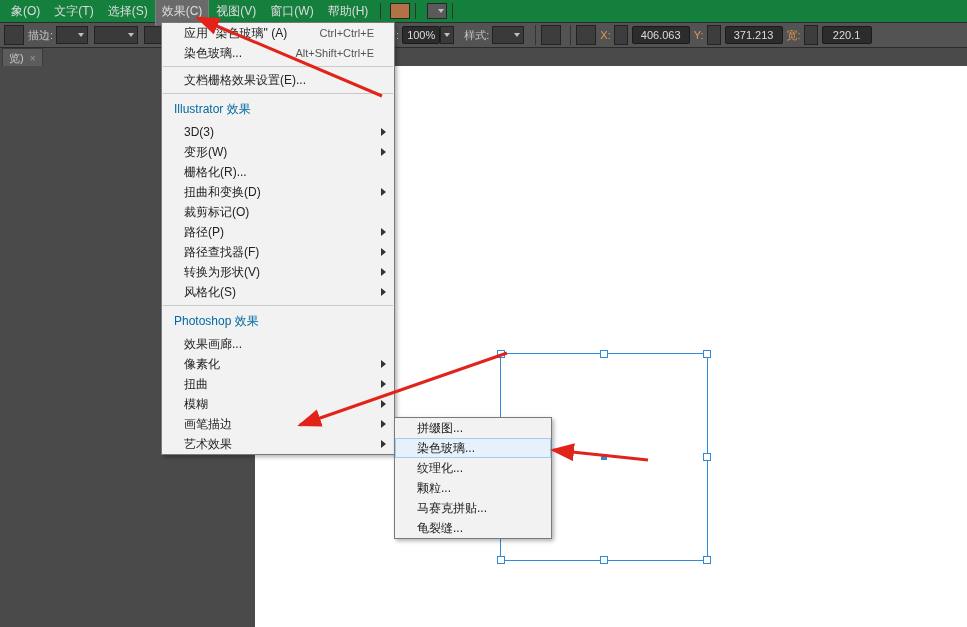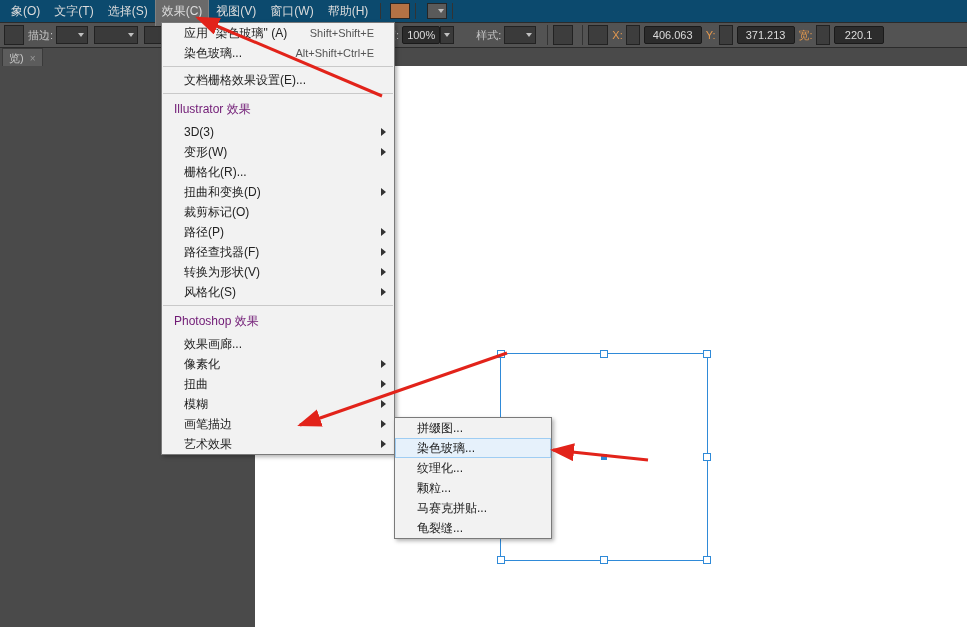--- a/index.html
+++ b/index.html
@@ -1,16 +1,16 @@
 <!DOCTYPE html>
 <html><head>
 <meta charset="utf-8">
 <style>
   html,body{margin:0;padding:0;width:967px;height:627px;overflow:hidden;background:#4a4a4a;font-family:"Microsoft YaHei",Tahoma,sans-serif;font-size:12px;color:#dcdcdc}
-  .menubar{height:22px;display:flex;align-items:center;padding:0 4px;background:#0c4a6e;border-bottom:1px solid #2b2b2b}
+  .menubar{height:22px;display:flex;align-items:center;padding:0 4px;background:#15803d;border-bottom:1px solid #2b2b2b}
   .menubar .mitem{padding:3px 7px;color:#dcdcdc;cursor:default}
   .menubar .mitem.active{background:#6a6a6a;border:1px solid #808080;padding:18px 6px}
   .menubar .sep{width:1px;height:16px;background:#333;margin:0 5px}
   .menubar .iconbox{width:18px;height:14px;background:#3b3b3b;border:1px solid #262626;margin-left:4px}
   .menubar .iconbox2{width:18px;height:14px;background:#5a5a5a;border:1px solid #262626;margin-left:6px;position:relative}
   .menubar .iconbox2 .tri{position:absolute;right:2px;top:5px;border-left:3px solid transparent;border-right:3px solid transparent;border-top:4px solid #c0c0c0}
   .menubar .iconbox.orange{background:#b37245}
 
   .optbar{height:24px;display:flex;align-items:center;padding:0 4px;background:#535353;border-bottom:1px solid #2b2b2b;color:#bfbfbf;font-size:11px}
   .optbar .lbl{color:#c5c5c5;margin-right:3px}
@@ -29,21 +29,21 @@
   .workspace{position:absolute;top:66px;left:0;right:0;bottom:0;background:#4a4a4a}
   .canvas{position:absolute;top:0;left:255px;right:0;bottom:0;background:#fff}
 
   
   .sel{position:absolute;border:1px solid #2f8ad8}
   .handle{position:absolute;width:6px;height:6px;background:#fff;border:1px solid #2f8ad8}
   .mid{position:absolute;width:6px;height:6px;background:#2f8ad8}
 
   
   .menu{position:absolute;background:#f2f2f2;border:1px solid #7a7a7a;box-shadow:2px 2px 4px rgba(0,0,0,.3);color:#222;font-size:12px}
-  .menu .hdr{color:#701a75;padding:4px 12px}
+  .menu .hdr{color:#0369a1;padding:4px 12px}
   .menu .row{height:20px;line-height:20px;padding:0 22px 0 22px;position:relative;white-space:nowrap}
   .menu .row.has-sub::after{content:"";position:absolute;right:8px;top:6px;border-top:4px solid transparent;border-bottom:4px solid transparent;border-left:5px solid #333}
   .menu .row.sel{background:#3399ff;color:#fff}
   .menu .row.sel.has-sub::after{border-left-color:#fff}
   .menu .hr{height:1px;background:#c9c9c9;margin:3px 1px}
   .menu .sc{position:absolute;right:20px;top:0;color:#555;font-size:11px}
 
   .menu.main{left:161px;top:22px;width:232px}
   .menu.sub{left:394px;top:417px;width:156px}
   .menu.sub .row.hover{background:#e6f1fb;border:1px solid #9fcdf3;height:18px;line-height:18px;padding-left:21px}
@@ -85,21 +85,21 @@
       <span class="tri"></span>
     </div>
   <div class="swatchcombo" style="width:105px">
       <span class="tri"></span>
     </div>
   <span class="lbl">度:</span>
   <div class="numbox">100%</div>
   <div class="swatchcombo sm" style="width:12px">
       <span class="tri"></span>
     </div>
-  <span class="lbl" style="margin-left:16px">样式:</span>
+  <span class="lbl" style="margin-left:4px">样式:</span>
   <div class="swatchcombo sm">
       <span class="tri"></span>
     </div>
   <div class="divv"></div>
   <div class="iconbtn"></div>
   <div class="divv"></div>
   <div class="iconbtn"></div>
   <span class="lbl orange">X:</span>
   <div class="iconbtn" style="width:12px"></div>
   <div class="numbox" style="min-width:48px">406.063</div>
@@ -130,21 +130,21 @@
     <div class="handle" style="left:calc(50% - 4px);bottom:-4px"></div>
     <div class="handle" style="top:calc(50% - 4px);left:-4px"></div>
     <div class="handle" style="top:calc(50% - 4px);right:-4px"></div>
     <div class="mid" style="left:calc(50% - 3px);top:calc(50% - 3px)"></div>
   </div>
 </div>
 
 <div class="menu main">
   <div class="row">
     <span>应用  "染色玻璃"  (A)</span>
-    <span class="sc">Shift+Shift+E</span>
+    <span class="sc">Ctrl+Ctrl+E</span>
   </div>
   <div class="row">
     <span>染色玻璃...</span>
     <span class="sc">Alt+Shift+Ctrl+E</span>
   </div>
   <div class="hr"></div>
   <div class="row">
     <span>文档栅格效果设置(E)...</span>
   </div>
   <div class="hr"></div>

